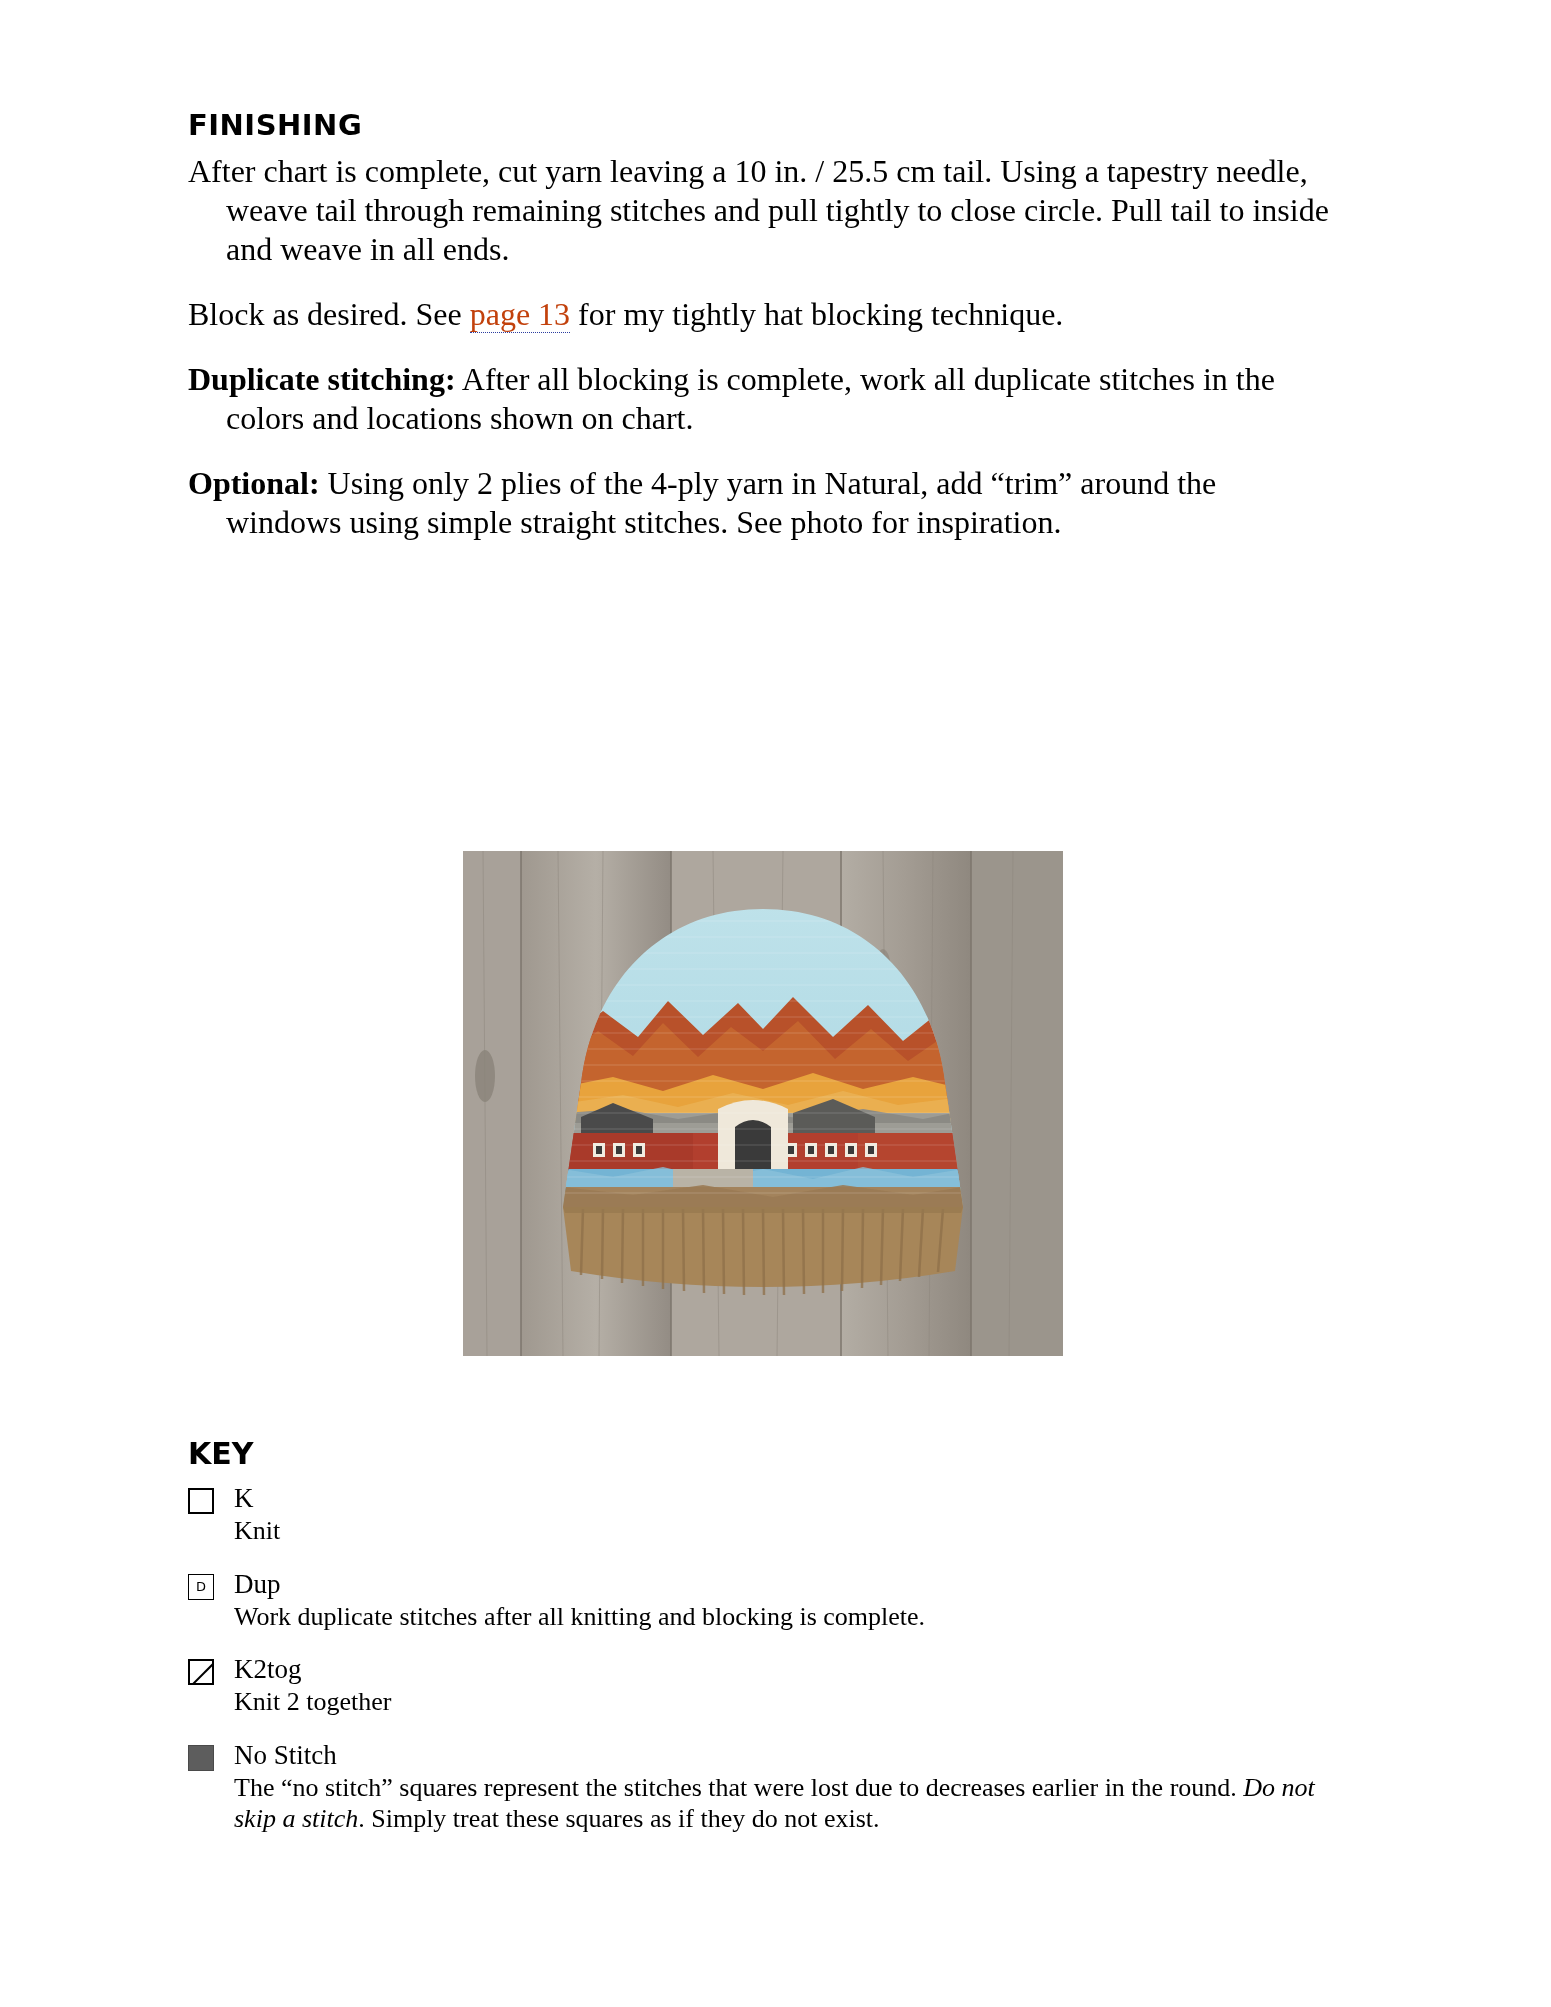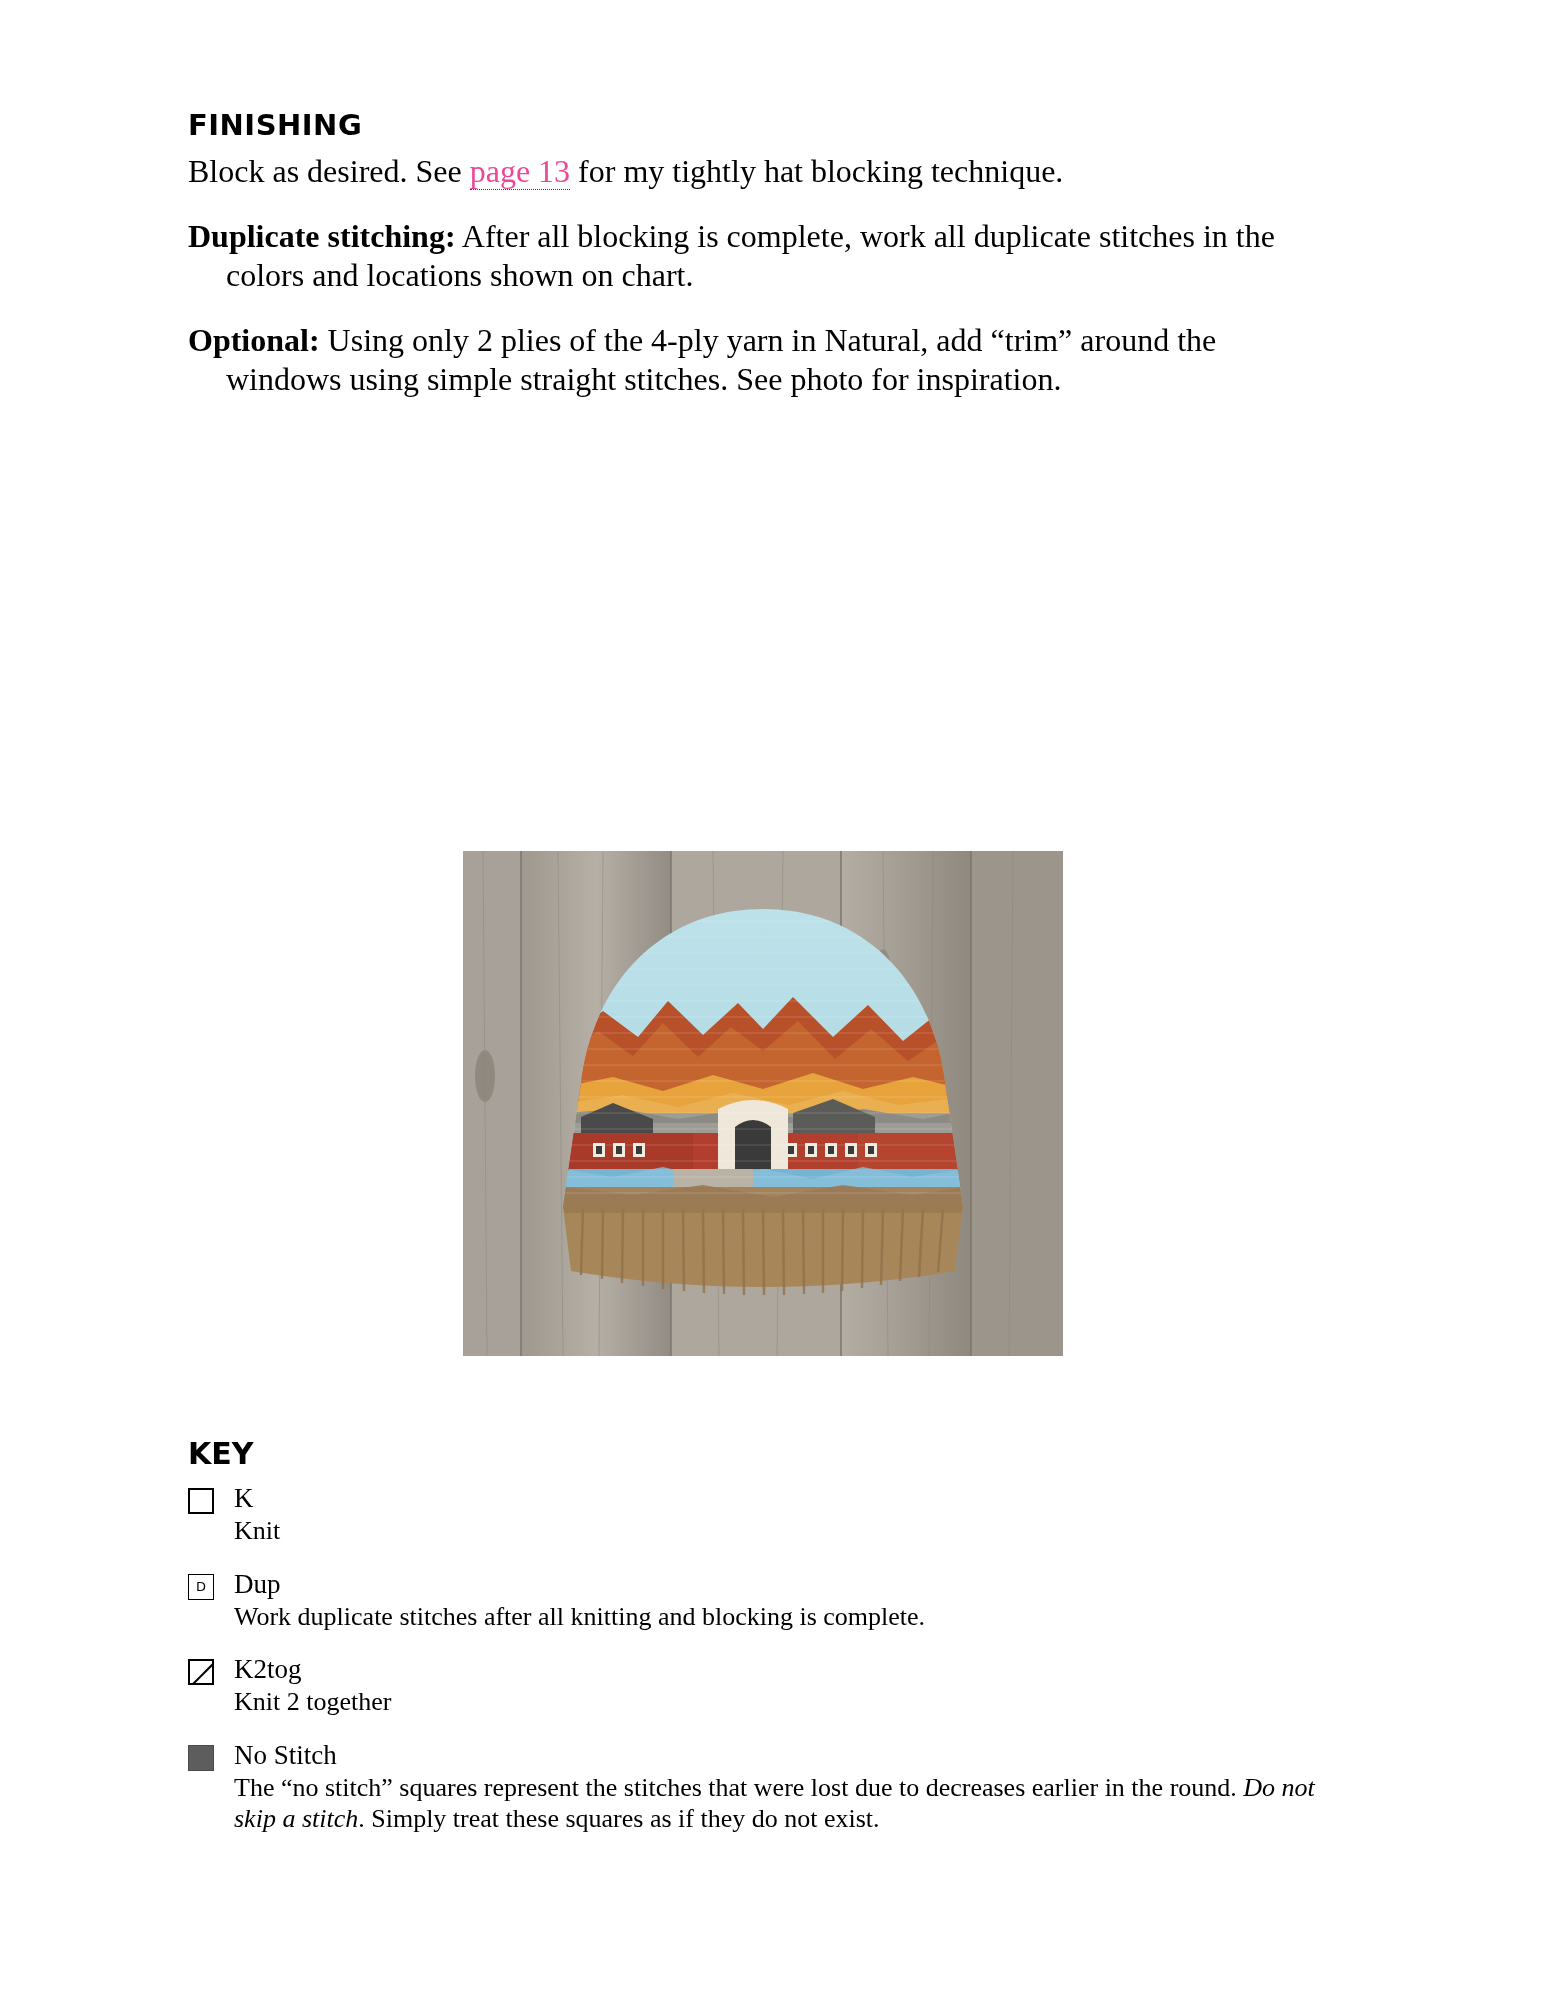--- a/index.html
+++ b/index.html
@@ -42,21 +42,21 @@
     margin: 0 0 26px 0;
     padding: 0;
     text-indent: -38px;
     padding-left: 38px;
   }
   p.body-para:last-child { margin-bottom: 8px; }
   .lead-bold {
     font-weight: bold;
   }
   a.page-link {
-    color: #ec4899;
+    color: #c2410c;
     text-decoration: none;
     border-bottom: 1px dotted #2b3ea0;
   }
   .photo-wrap {
     position: absolute;
     left: 463px;
     top: 851px;
     width: 600px;
     height: 505px;
   }
@@ -136,20 +136,21 @@
   .key-desc em { font-style: italic; }
 </style>
 </head>
 <body>
 
 <div class="page">
 
   <div class="content">
     <h1 class="section-title">FINISHING</h1>
 
+    <p class="body-para">After chart is complete, cut yarn leaving a 10 in. / 25.5 cm tail. Using a tapestry needle, weave tail through remaining stitches and pull tightly to close circle. Pull tail to inside and weave in all ends.</p>
 
     <p class="body-para"><span>Block as desired. See </span><a class="page-link" href="#">page 13</a><span> for my tightly hat blocking technique.</span></p>
 
     <p class="body-para"><span class="lead-bold">Duplicate stitching:</span><span> After all blocking is complete, work all duplicate stitches in the colors and locations shown on chart.</span></p>
 
     <p class="body-para"><span class="lead-bold">Optional:</span><span> Using only 2 plies of the 4-ply yarn in Natural, add “trim” around the windows using simple straight stitches. See photo for inspiration.</span></p>
   </div>
 
   <div class="photo-wrap">
     <svg class="photo" viewBox="0 0 600 505" role="img">

